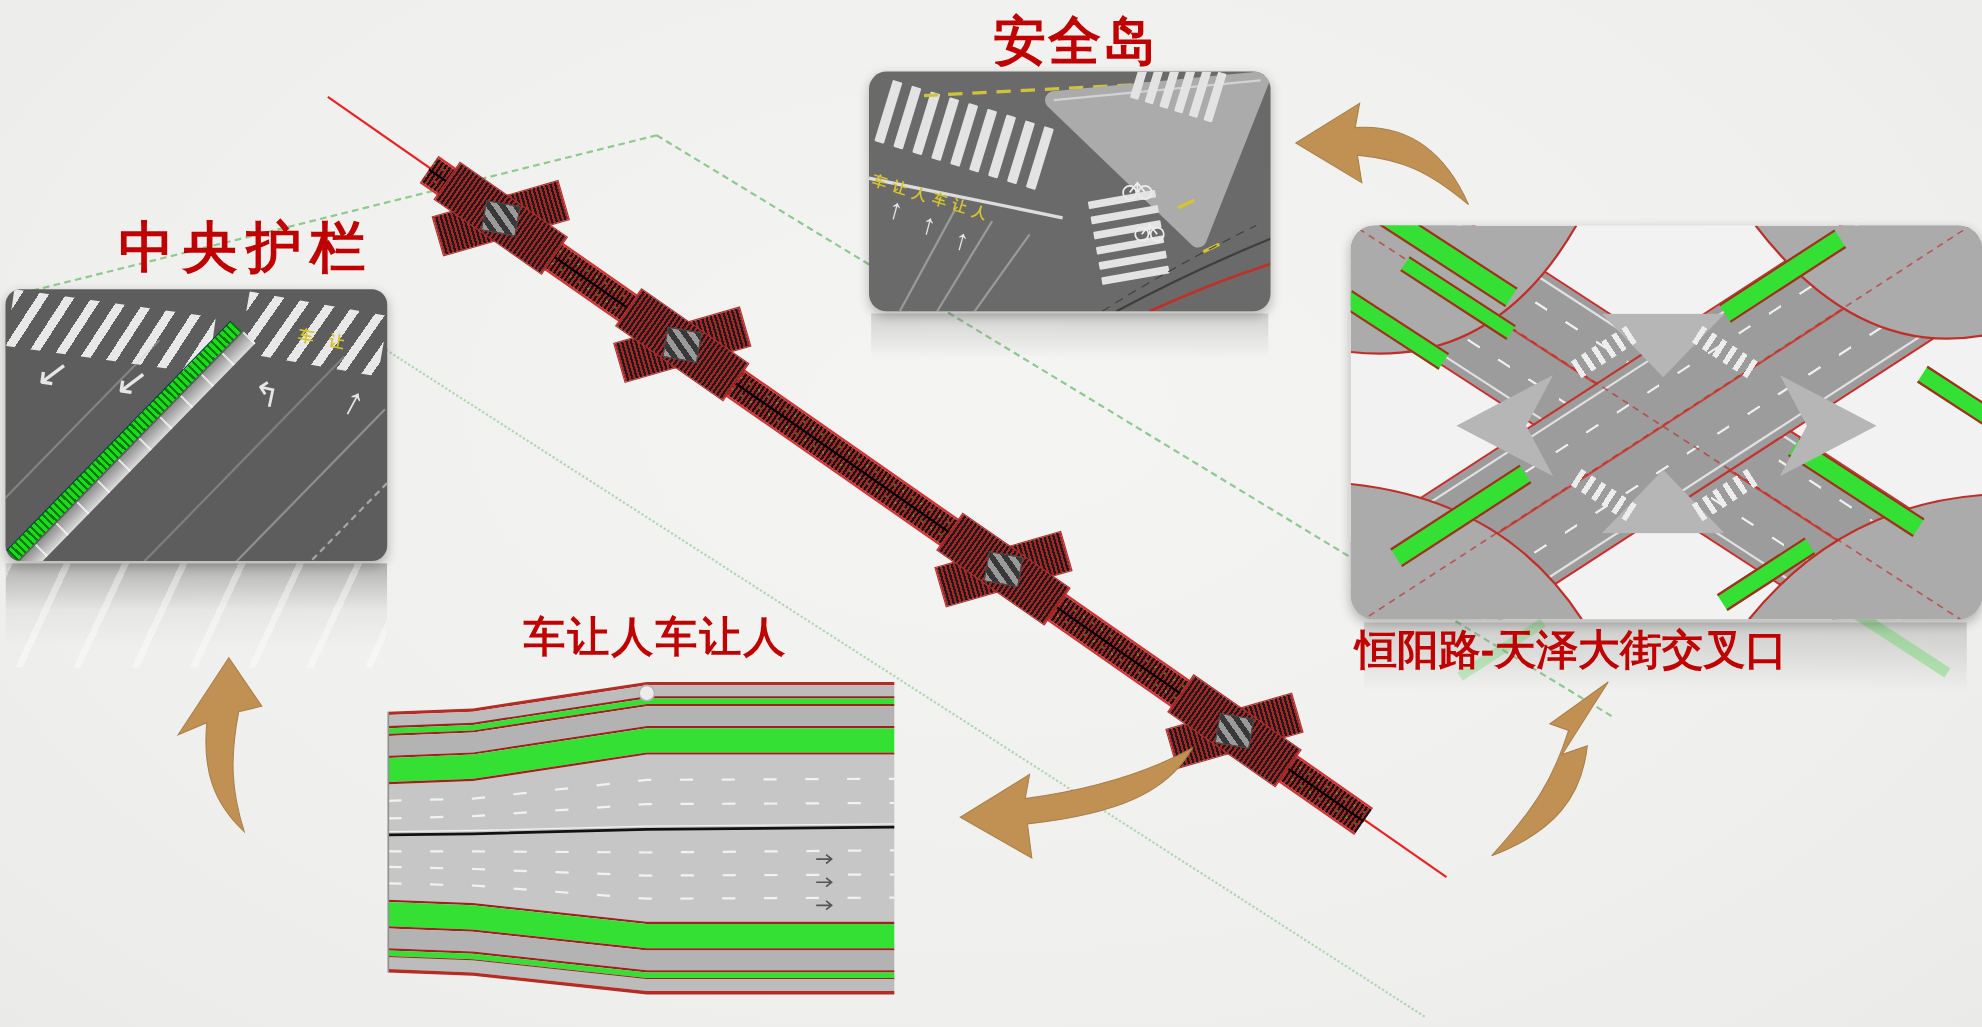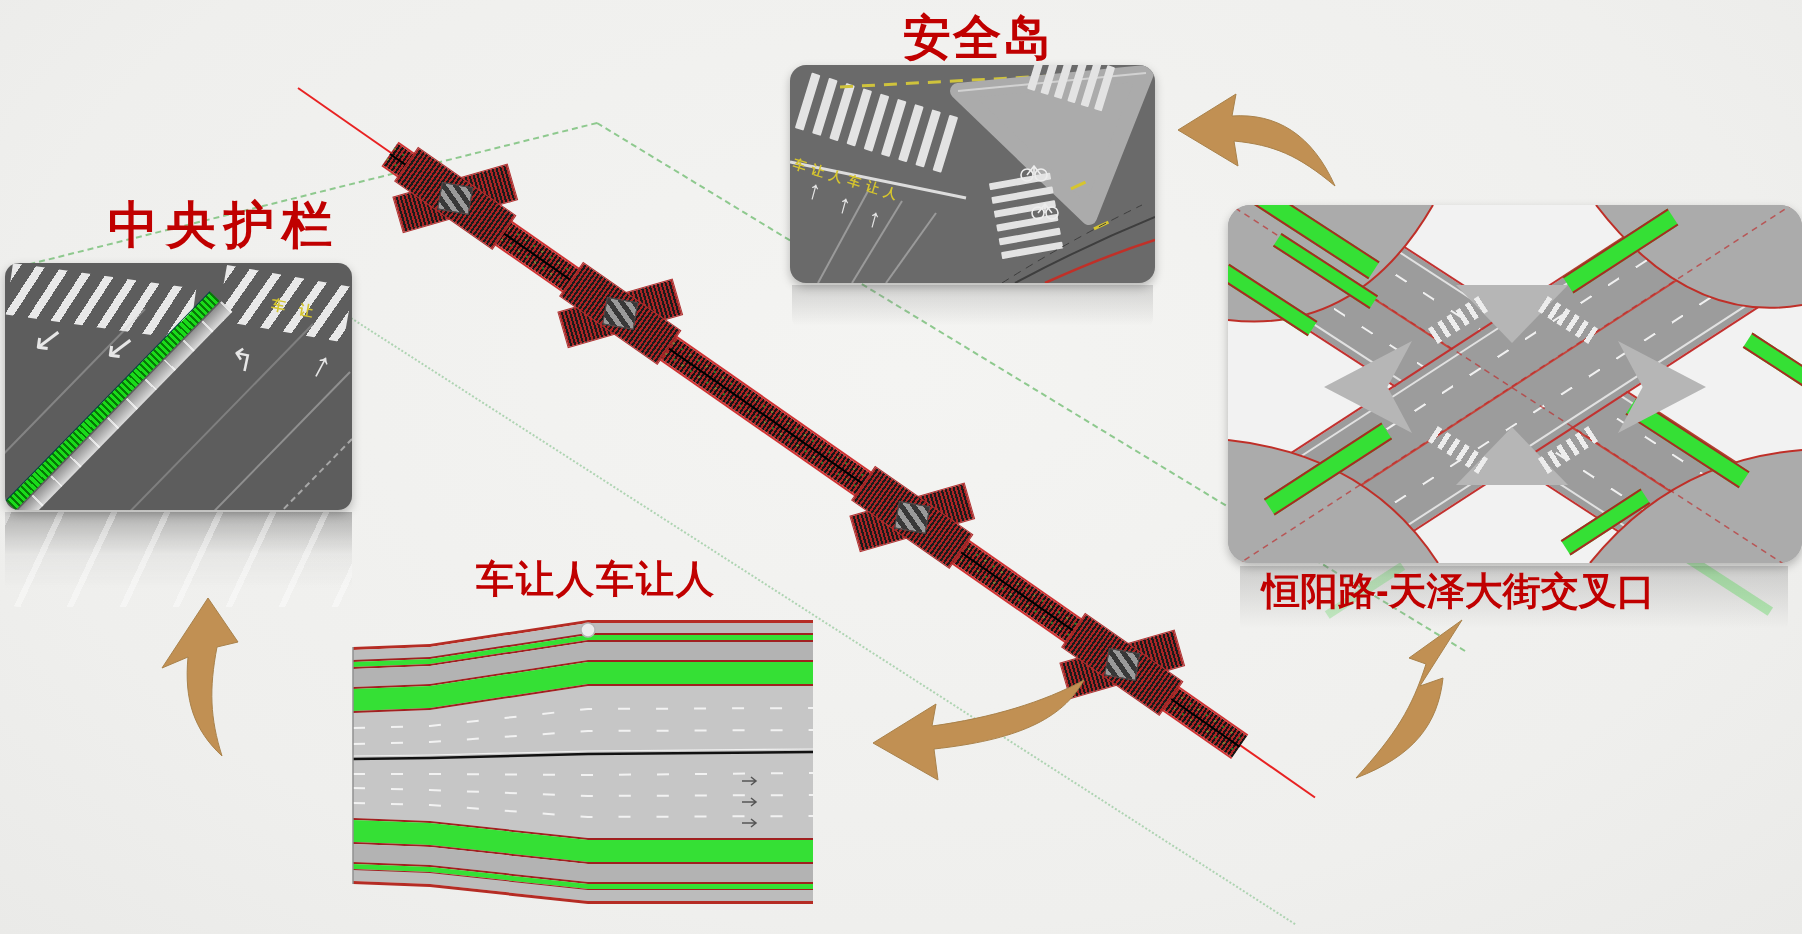--- a/index.html
+++ b/index.html
@@ -279,15 +279,15 @@
   <svg class="arrowsvg" style="left:866px;top:676px;" width="225" height="112" viewBox="0 0 225 112">
     <path d="M7 67 L70 28 L66 50 C125 42 178 26 218 4 C196 44 150 64 68 73 L72 104 Z" style="fill:var(--arrow,#C19053);stroke:var(--arrow-edge,#A9824B);" stroke-width="1"></path>
   </svg>
   <svg class="arrowsvg" style="left:156px;top:592px;" width="135" height="168" viewBox="0 0 135 168">
     <path d="M52 6 L6 76 L32 65 C28 108 38 138 66 164 C54 126 53 97 61 55 L82 50 Z" style="fill:var(--arrow,#C19053);stroke:var(--arrow-edge,#A9824B);" stroke-width="1"></path>
   </svg>
 
   <div class="label" style="left:108px;top:192px;font-size:50px;letter-spacing:8px;">中央护栏</div>
   <div class="label" style="left:903px;top:6px;font-size:48px;letter-spacing:2px;">安全岛</div>
   <div class="label" style="left:476px;top:554px;font-size:38px;letter-spacing:2px;">车让人车让人</div>
-  <div class="label" style="left:1262px;top:566px;font-size:38px;">恒阳路-天泽大街交叉口</div>
+  <div class="label" style="left:1232px;top:566px;font-size:38px;">恒阳路-天泽大街交叉口</div>
 
 </div>
 
 </body></html>

